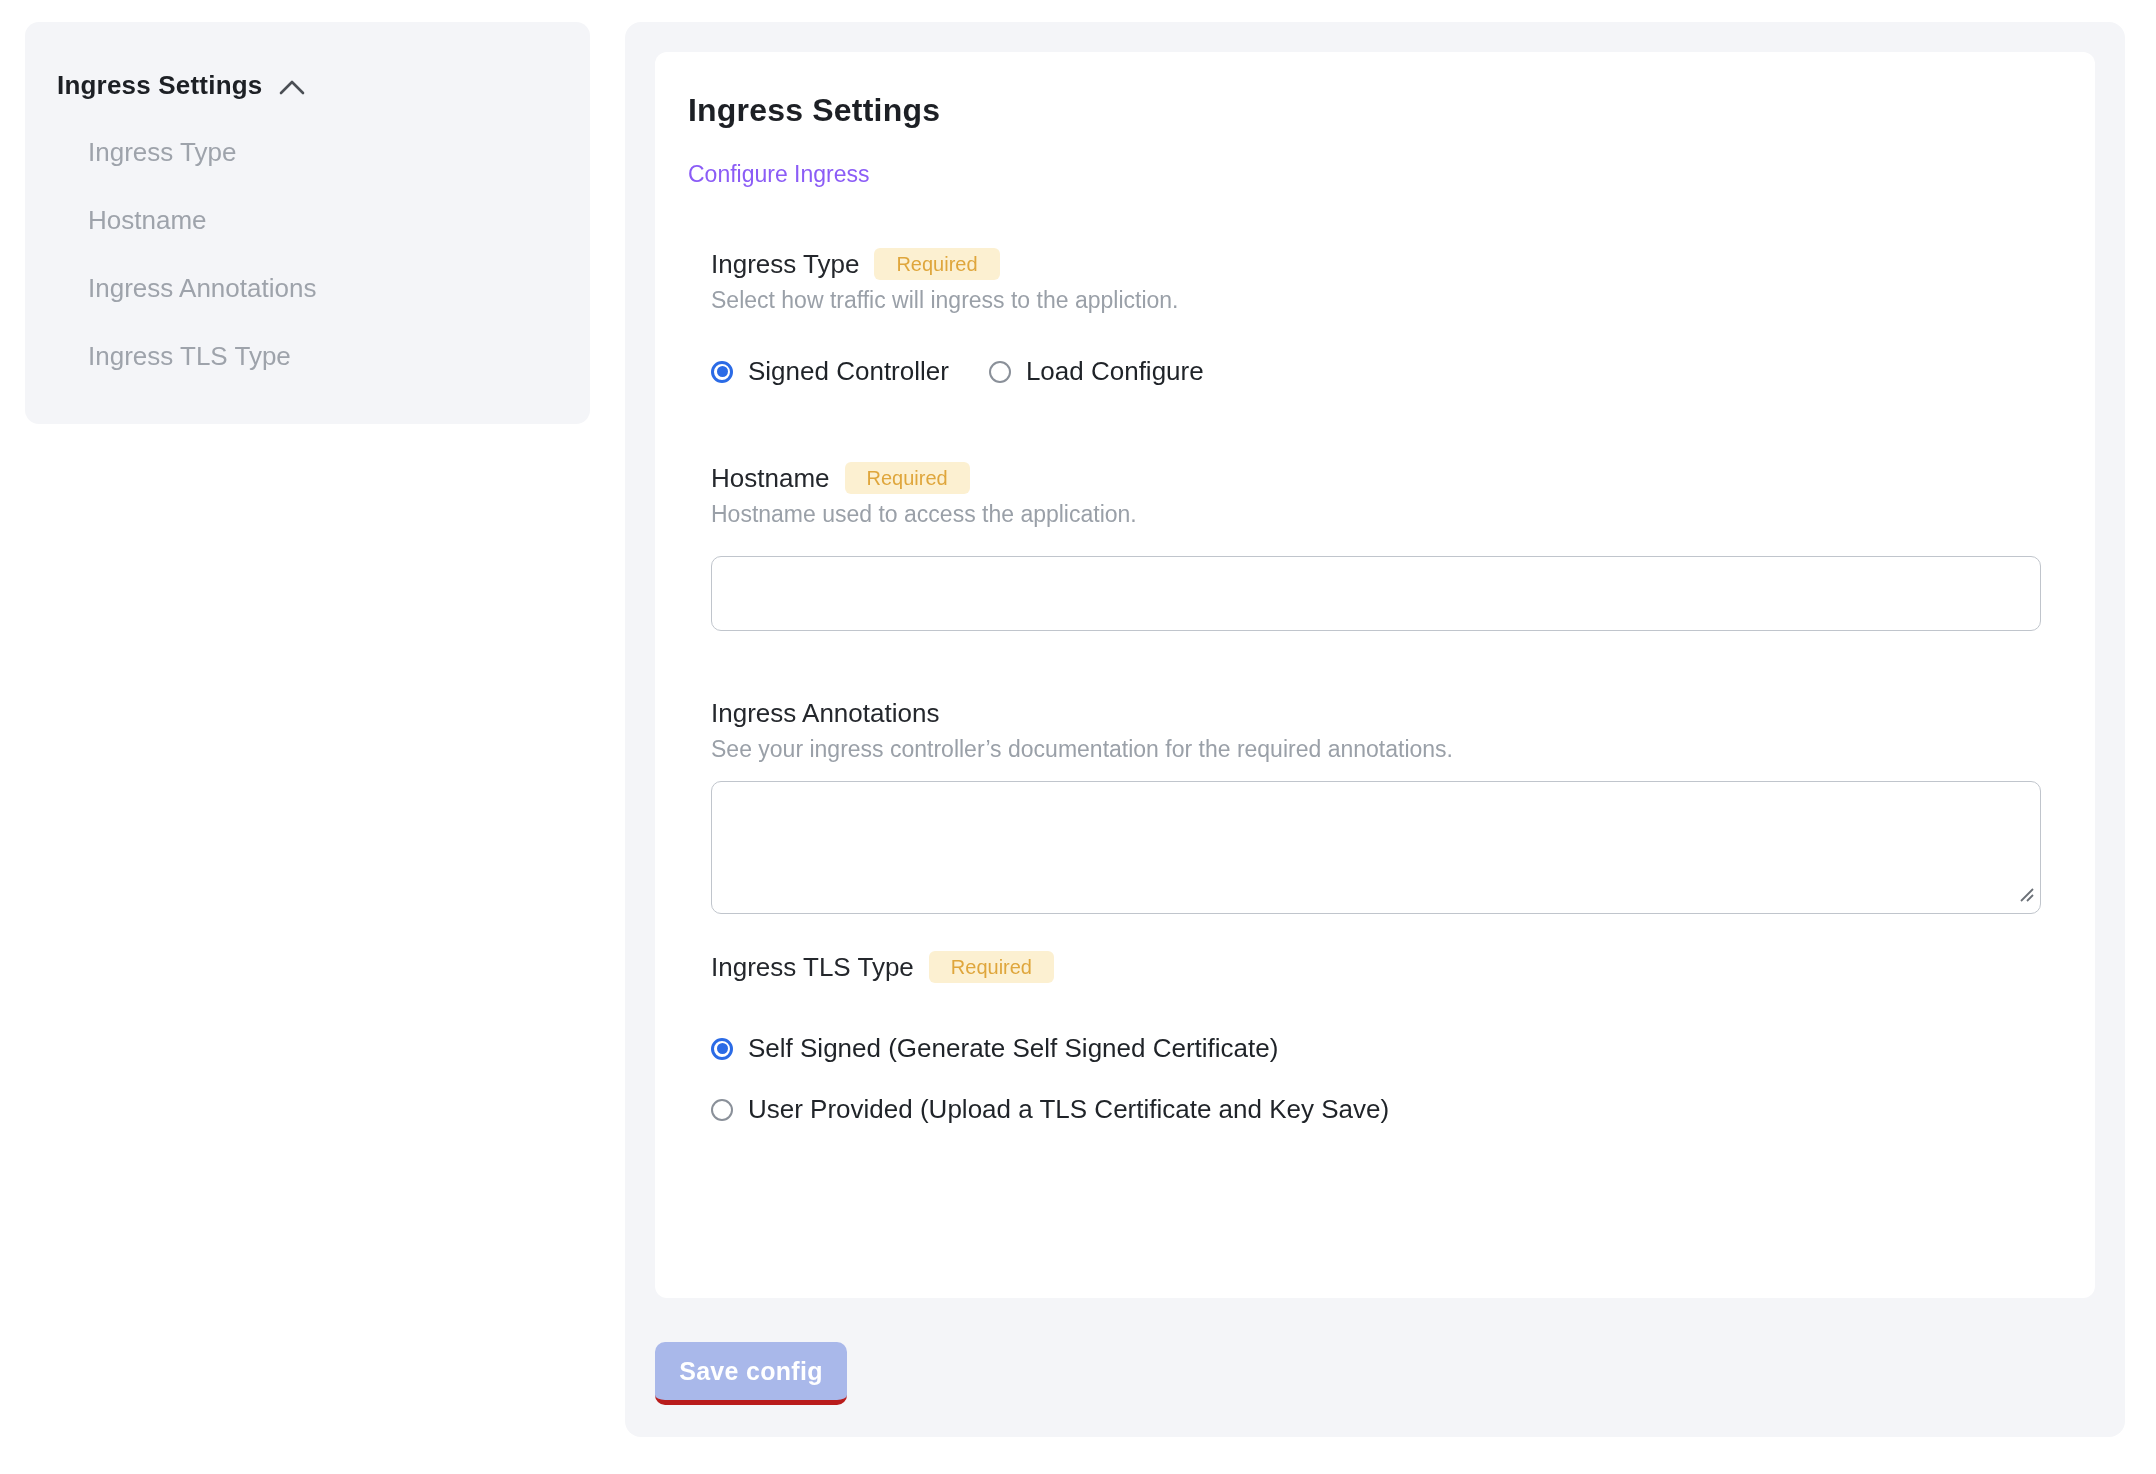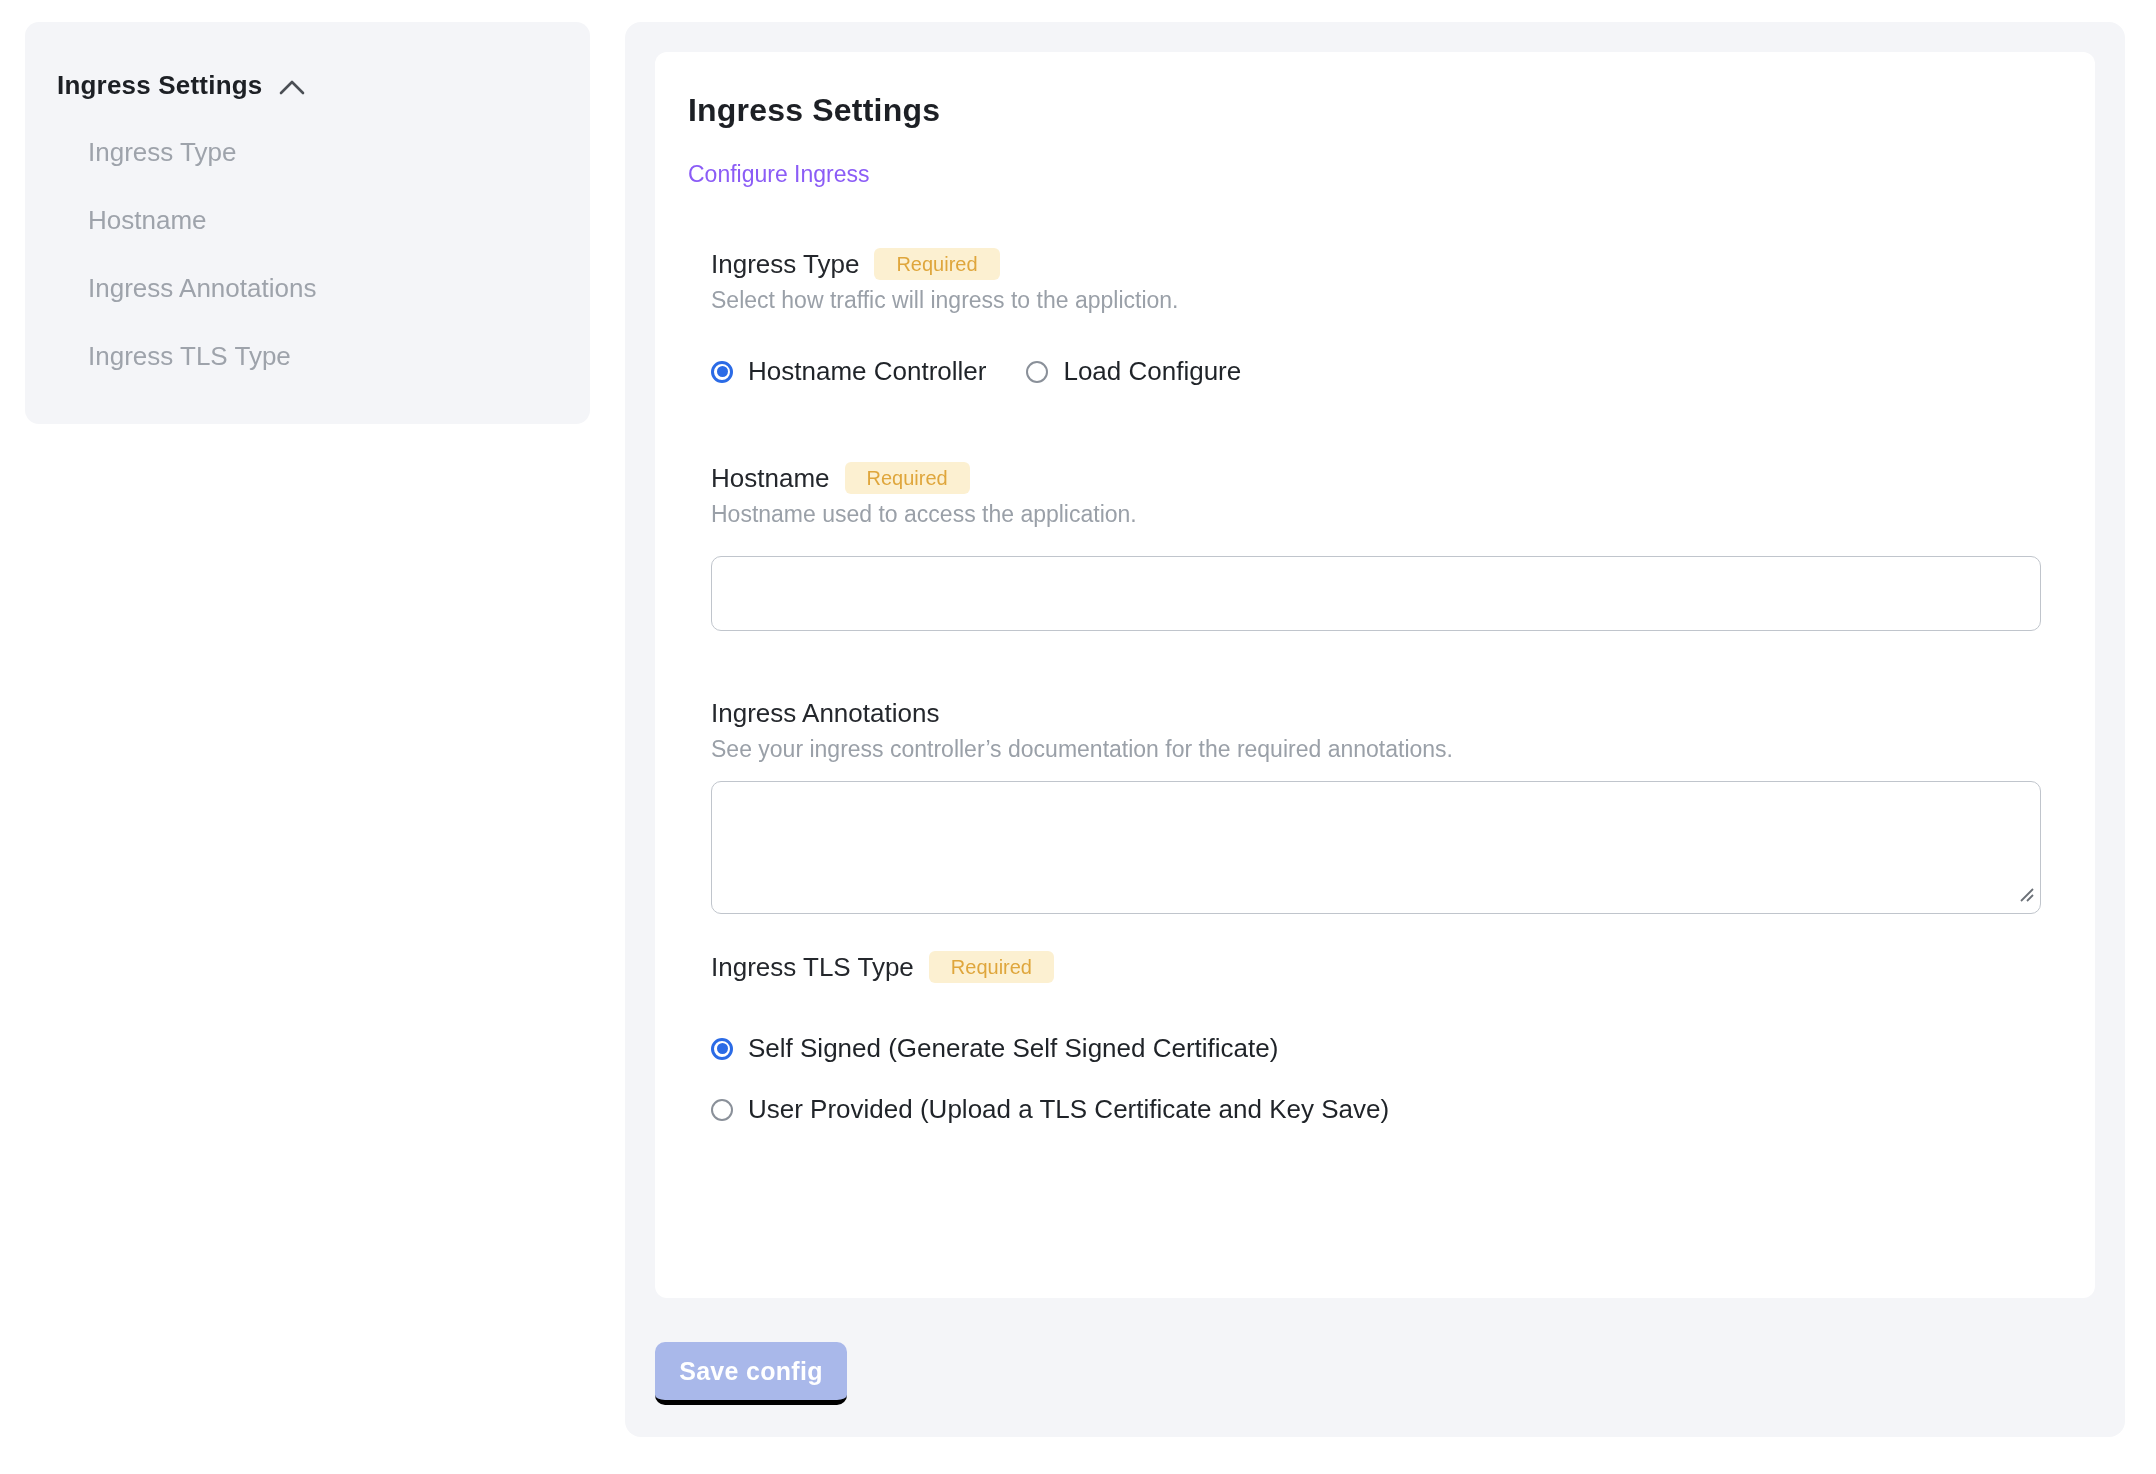--- a/index.html
+++ b/index.html
@@ -74,21 +74,21 @@
   }
   .resize-handle { position:absolute; right:5px; bottom:6px; pointer-events:none; }
 
   .sec-tls { margin-top:37px; }
   .tls-option-1 { margin-top:50px;text-align:center; }
   .tls-option-2 { margin-top:30px; }
 
   .save-button {
     margin-top:44px; margin-left:0;
     width:192px; height:63px; background:#a9b8ea; color:#ffffff;
-    border:none; border-bottom:5px solid #000000; border-radius:10px;
+    border:none; border-bottom:5px solid #b91c1c; border-radius:10px;
     font-family:"Liberation Sans", sans-serif; font-size:25px; font-weight:700;
     letter-spacing:.3px; cursor:default;
   }
 </style>
 </head>
 <body>
 
 <nav class="sidebar">
   <div class="sidebar-title-row">
     <span class="sidebar-title">Ingress Settings</span>
@@ -117,21 +117,21 @@
       <div class="section sec-type" style="margin-top:60px;">
         <div class="section-label-row">
           <span class="section-label">Ingress Type</span>
           <span class="badge">Required</span>
         </div>
         <div class="section-desc">Select how traffic will ingress to the appliction.</div>
 
         <div class="radio-row radio-row-inline">
           <div class="radio-option">
             <span class="radio selected"></span>
-            <span class="radio-label">Hostname Controller</span>
+            <span class="radio-label">Signed Controller</span>
           </div>
           <div class="radio-option">
             <span class="radio"></span>
             <span class="radio-label">Load Configure</span>
           </div>
         </div>
       </div>
 
       <div class="section sec-hostname">
         <div class="section-label-row">

